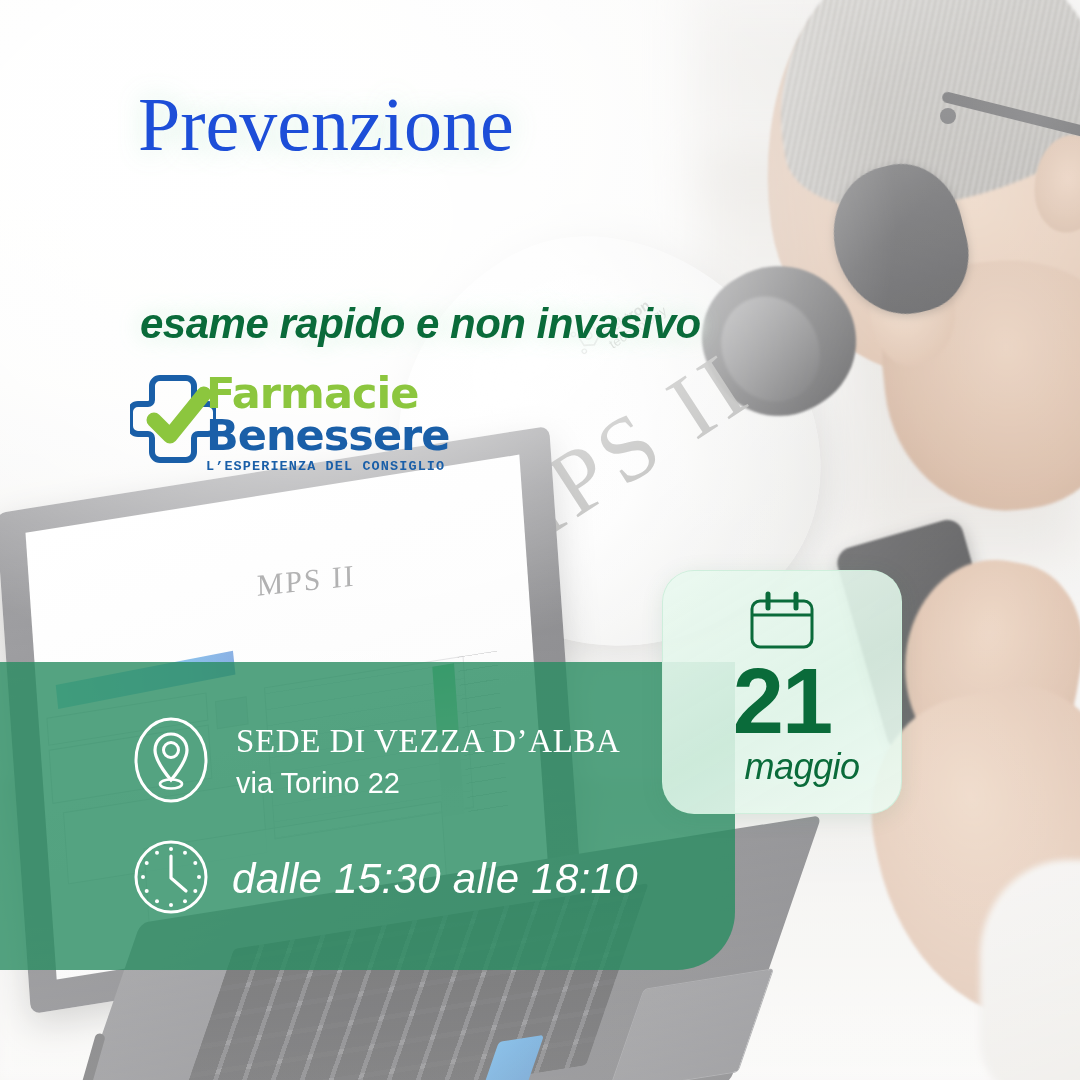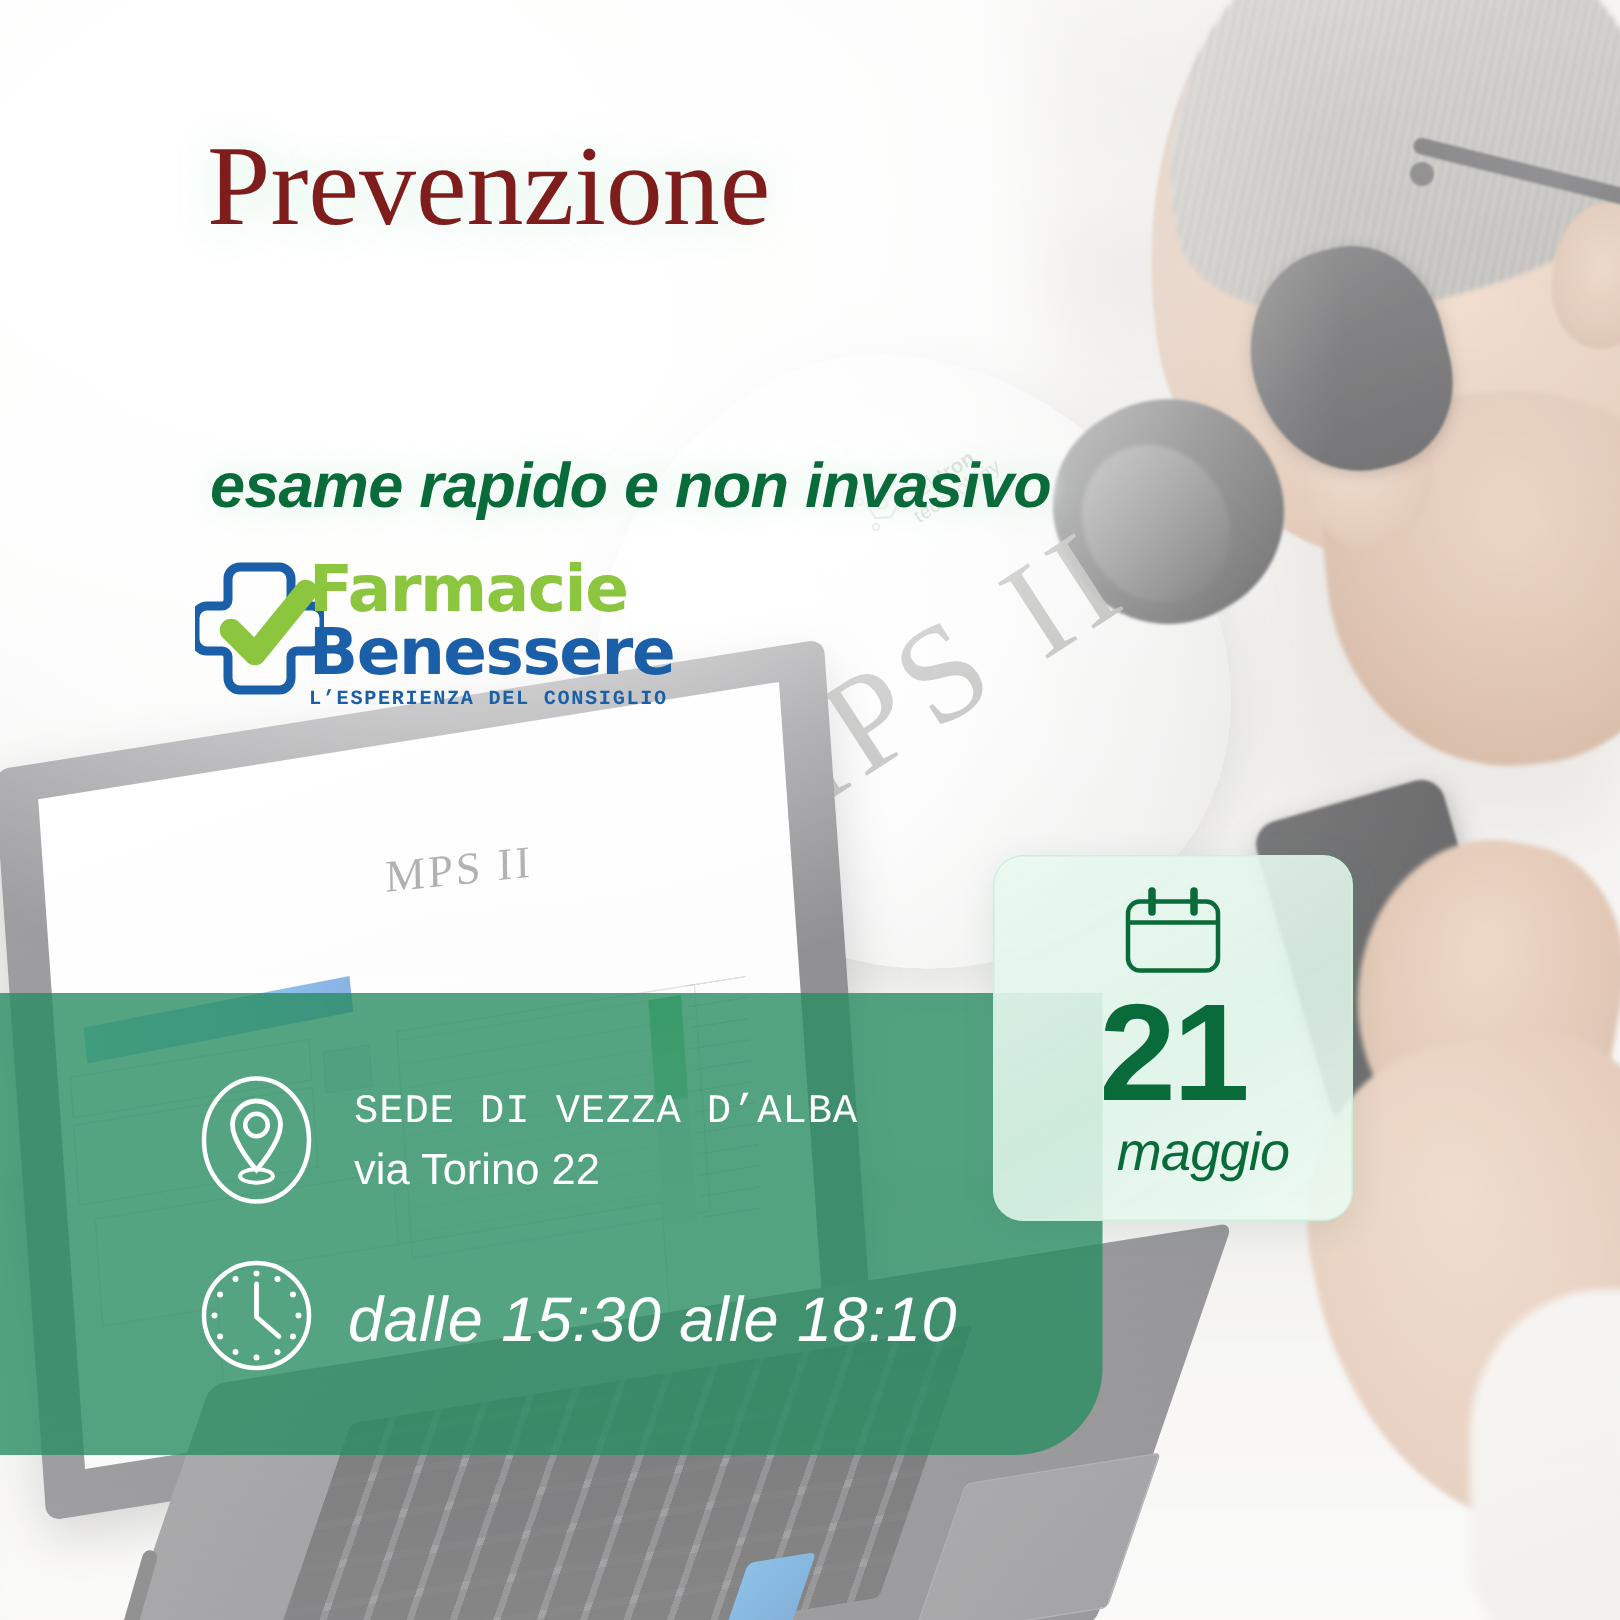--- a/index.html
+++ b/index.html
@@ -259,21 +259,21 @@
     position:absolute;inset:0;
     background:
       radial-gradient(ellipse 55% 42% at 28% 20%, rgba(255,255,255,.92) 0%, rgba(255,255,255,.55) 55%, rgba(255,255,255,.12) 100%),
       linear-gradient(180deg, rgba(255,255,255,.42) 0%, rgba(255,255,255,.20) 45%, rgba(255,255,255,.38) 100%);
   }
 
   
   .headline{
     position:absolute;left:138px;top:88px;width:620px;
     font-family:"Liberation Serif",serif;
-    color:#7f1d1d;
+    color:#1d4ed8;
     line-height:.97;
     text-shadow:0 0 14px rgba(255,255,255,.95),0 0 26px rgba(190,235,210,.8);
   }
   .h-l1{font-size:76px;}
   .h-l2{font-size:92px;margin-top:6px;}
 
   .subtitle{
     position:absolute;left:140px;top:300px;
     font-size:42px;font-style:italic;font-weight:bold;
     color:#0a6b3a;letter-spacing:-.5px;
@@ -301,31 +301,31 @@
     position:absolute;left:0;top:662px;width:735px;height:308px;
     background:rgba(41,140,97,.80);
     border-bottom-right-radius:58px;
   }
   .panel-row{position:absolute;display:flex;align-items:center;}
   .row-place{left:132px;top:716px;}
   .row-time{left:132px;top:838px;}
   .row-icon{width:92px;flex:0 0 92px;}
   .place-text{margin-left:12px;color:#ffffff;}
   .place-name{
-    font-family:Liberation Mono, monospace;font-size:27px;letter-spacing:.6px;line-height:1.15;
+    font-family:Liberation Serif, serif;font-size:33px;letter-spacing:.6px;line-height:1.15;
   }
   .place-addr{font-size:29px;line-height:1.25;margin-top:4px;font-weight:300;}
   .time-text{
     margin-left:8px;color:#ffffff;font-size:42px;font-style:italic;letter-spacing:.3px;
   }
 
   
   .datecard{
     position:absolute;left:662px;top:570px;width:238px;height:242px;
-    border-radius:20px;
+    border-radius:32px;
     background:linear-gradient(150deg,rgba(233,248,239,.93) 0%,rgba(222,244,231,.88) 55%,rgba(236,250,242,.9) 100%);
     border:1.5px solid rgba(206,238,219,.95);
     box-shadow:0 4px 22px rgba(60,120,90,.12);
     display:flex;flex-direction:column;align-items:center;
   }
   .cal-icon{margin-top:20px;}
   .date-day{
     font-size:92px;font-weight:bold;color:#0a6b3a;line-height:.92;margin-top:2px;
     letter-spacing:-2px;
   }

